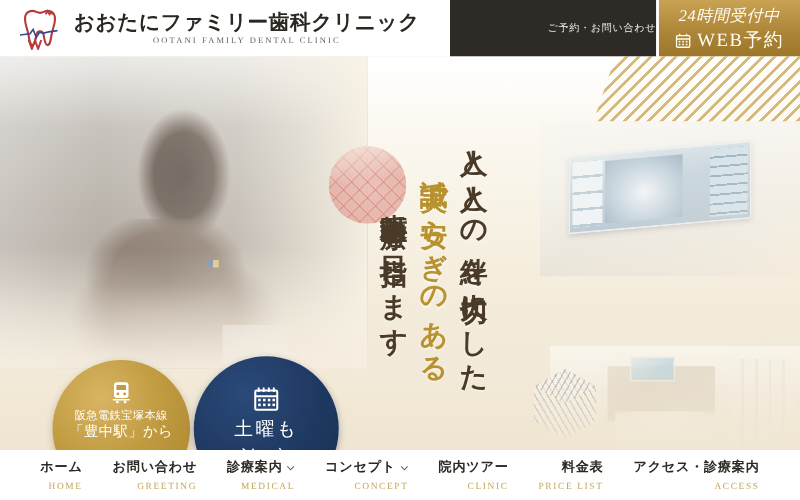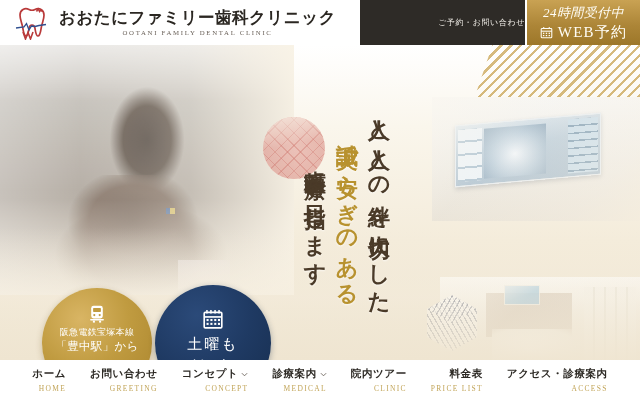--- a/index.html
+++ b/index.html
@@ -405,39 +405,39 @@
     <span class="nav-en">HOME</span>
   </div>
 
   <div class="nav-item">
     <span class="nav-jp">お問い合わせ</span>
     <span class="nav-en">GREETING</span>
   </div>
 
   <div class="nav-item">
     <span class="nav-jp">
+      <span>診療案内</span>
+      <svg class="chev" width="7" height="5" viewBox="0 0 8 5">
+        <path d="M1 1 L4 4 L7 1" fill="none" stroke="#6b625a" stroke-width="1"></path>
+      </svg>
+    </span>
+    <span class="nav-en">MEDICAL</span>
+  </div>
+
+  <div class="nav-item">
+    <span class="nav-jp">
       <span>コンセプト</span>
       <svg class="chev" width="7" height="5" viewBox="0 0 8 5">
         <path d="M1 1 L4 4 L7 1" fill="none" stroke="#6b625a" stroke-width="1"></path>
       </svg>
     </span>
     <span class="nav-en">CONCEPT</span>
   </div>
 
   <div class="nav-item">
-    <span class="nav-jp">
-      <span>診療案内</span>
-      <svg class="chev" width="7" height="5" viewBox="0 0 8 5">
-        <path d="M1 1 L4 4 L7 1" fill="none" stroke="#6b625a" stroke-width="1"></path>
-      </svg>
-    </span>
-    <span class="nav-en">MEDICAL</span>
-  </div>
-
-  <div class="nav-item">
     <span class="nav-jp">院内ツアー</span>
     <span class="nav-en">CLINIC</span>
   </div>
 
   <div class="nav-item">
     <span class="nav-jp">料金表</span>
     <span class="nav-en">PRICE LIST</span>
   </div>
 
   <div class="nav-item">

